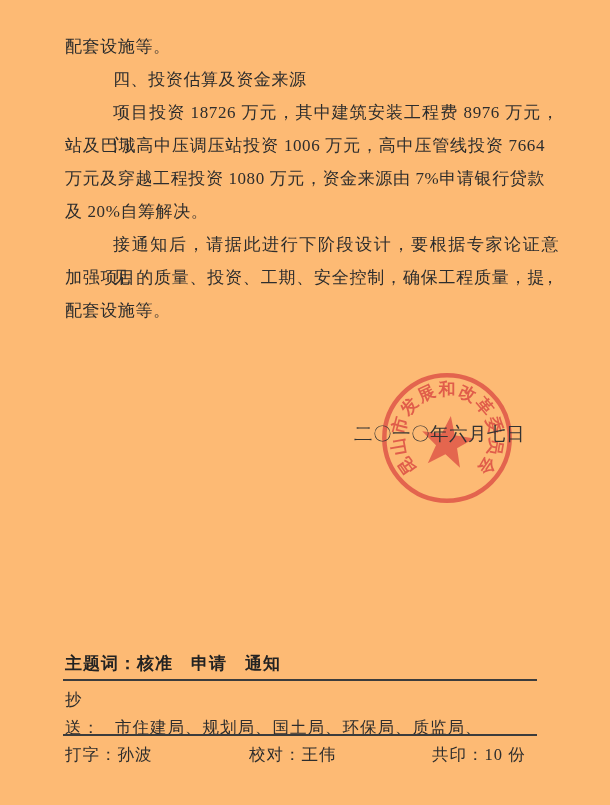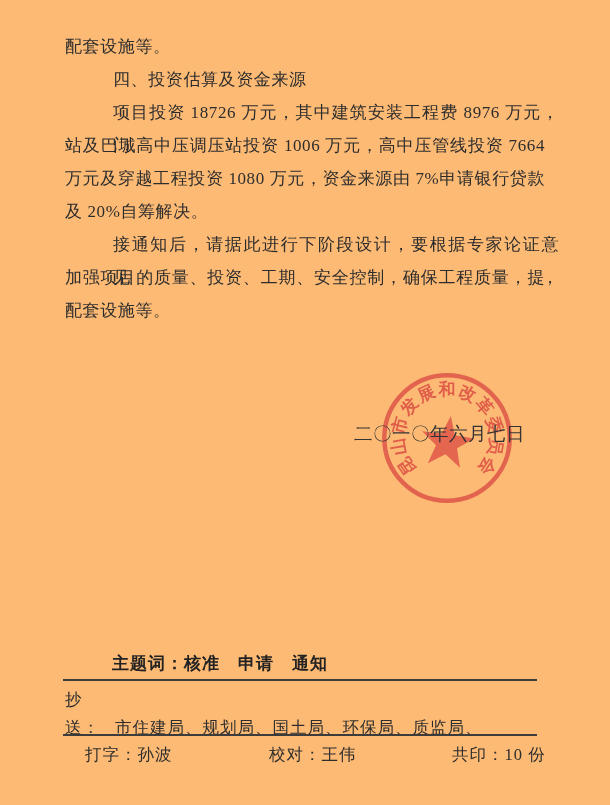--- a/index.html
+++ b/index.html
@@ -25,37 +25,37 @@
     font-family:"Liberation Serif", serif;
   }
   .date {
     position:absolute; left:354px; top:421px; z-index:2;
     font-size:18.5px; letter-spacing:0.5px; color:#333;
   }
   
   .kw-row {
     position:absolute; left:65px; top:652px;
     font-family:"Liberation Sans", sans-serif;
-    font-weight:bold; font-size:17px; letter-spacing:1px; color:#222;margin-left:47px;
+    font-weight:bold; font-size:17px; letter-spacing:1px; color:#222;
   }
   .kw { margin-right:18px; }
   .rule { position:absolute; left:63px; width:474px; height:2px; background:#3c3c3c; }
   .rule1 { top:679px; }
   .rule2 { top:734px; }
   .cc-row {
     position:absolute; left:65px; top:686px;
     font-size:16.5px; letter-spacing:1px; line-height:28px; color:#2d2d2d;
   }
   .cc-label { display:inline-block; width:50px; }
   .cc2 { margin-left:50px; }
   .print-row {
     position:absolute; left:0; top:744px; width:610px;
     font-size:16.5px; letter-spacing:1px; color:#2d2d2d;
   }
-  .pr { position:absolute; white-space:nowrap;margin-left:20px; }
+  .pr { position:absolute; white-space:nowrap; }
   .pr1 { left:65px; }
   .pr2 { left:249px; }
   .pr3 { left:432px; }
 </style>
 </head>
 <body>
 
 <div class="page">
 
   <div class="body-text">

